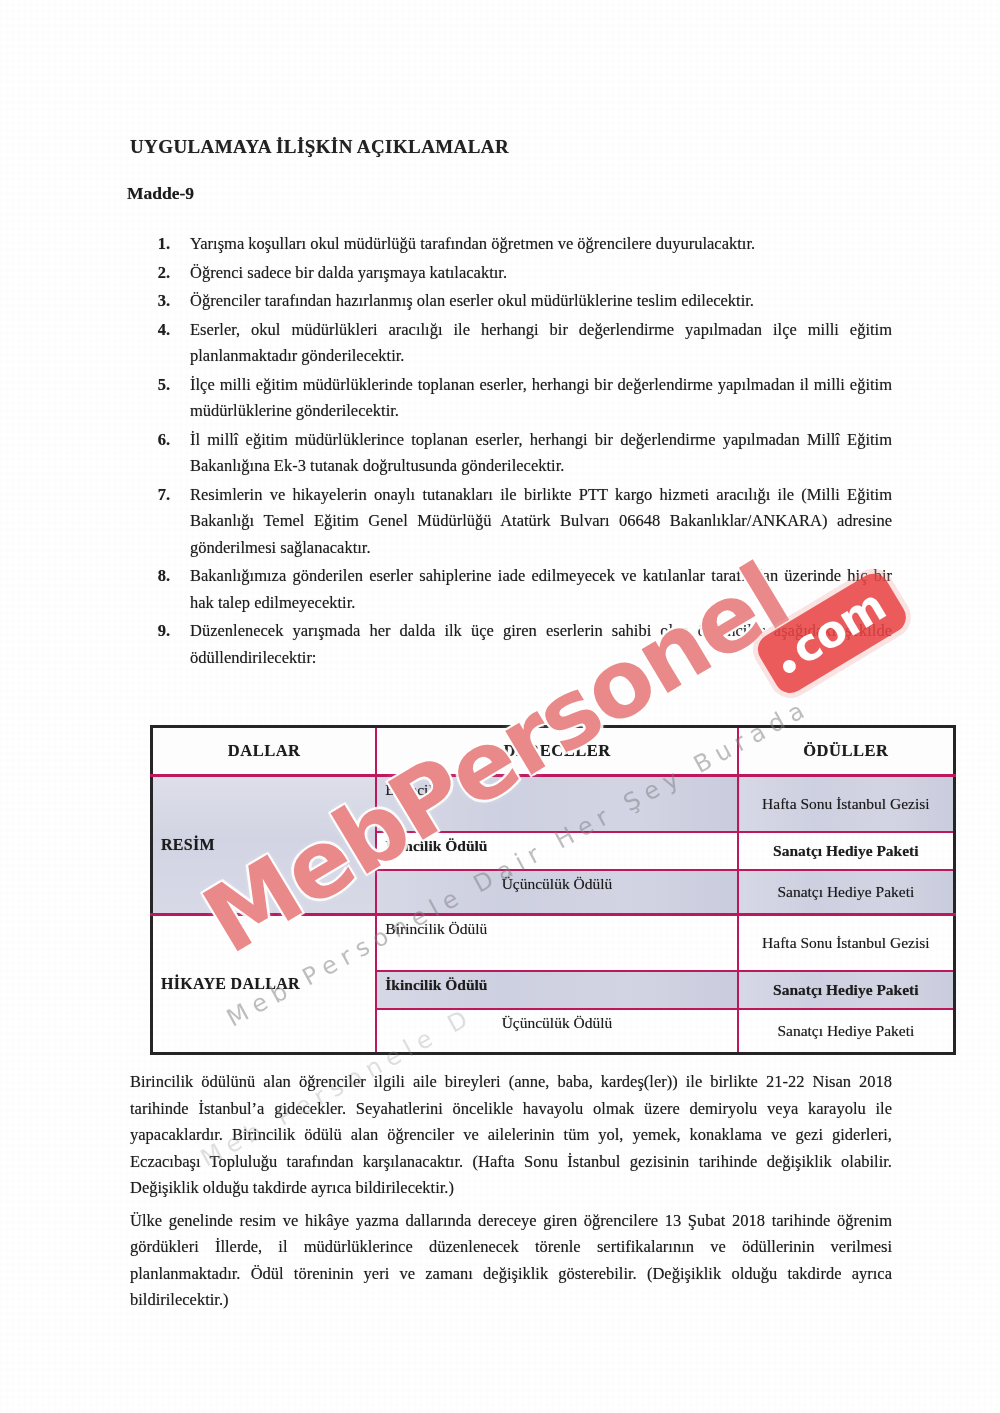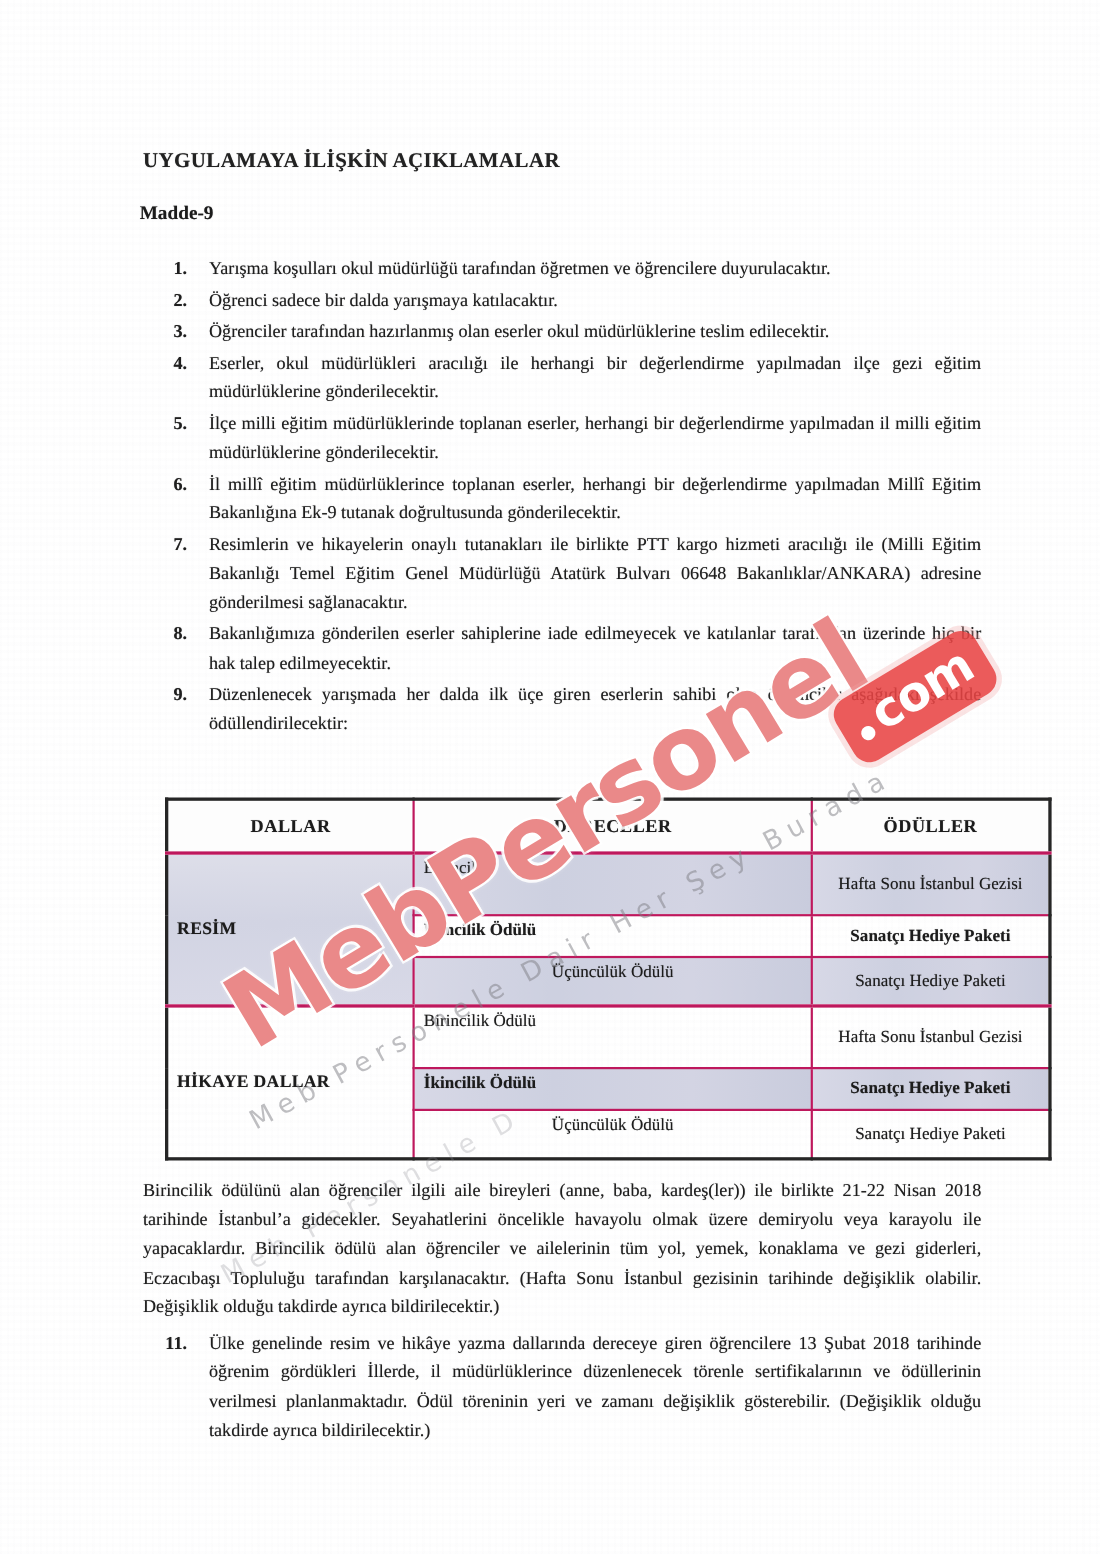--- a/index.html
+++ b/index.html
@@ -204,29 +204,29 @@
       <div class="item">
         <span class="num">2.</span>
         <span class="txt">Öğrenci sadece bir dalda yarışmaya katılacaktır.</span>
       </div>
       <div class="item">
         <span class="num">3.</span>
         <span class="txt">Öğrenciler tarafından hazırlanmış olan eserler okul müdürlüklerine teslim edilecektir.</span>
       </div>
       <div class="item">
         <span class="num">4.</span>
-        <span class="txt">Eserler, okul müdürlükleri aracılığı ile herhangi bir değerlendirme yapılmadan ilçe gezi eğitim müdürlüklerine gönderilecektir.</span>
+        <span class="txt">Eserler, okul müdürlükleri aracılığı ile herhangi bir değerlendirme yapılmadan ilçe milli eğitim planlanmaktadır gönderilecektir.</span>
       </div>
       <div class="item">
         <span class="num">5.</span>
         <span class="txt">İlçe milli eğitim müdürlüklerinde toplanan eserler, herhangi bir değerlendirme yapılmadan il milli eğitim müdürlüklerine gönderilecektir.</span>
       </div>
       <div class="item">
         <span class="num">6.</span>
-        <span class="txt">İl millî eğitim müdürlüklerince toplanan eserler, herhangi bir değerlendirme yapılmadan Millî Eğitim Bakanlığına Ek-9 tutanak doğrultusunda gönderilecektir.</span>
+        <span class="txt">İl millî eğitim müdürlüklerince toplanan eserler, herhangi bir değerlendirme yapılmadan Millî Eğitim Bakanlığına Ek-3 tutanak doğrultusunda gönderilecektir.</span>
       </div>
       <div class="item">
         <span class="num">7.</span>
         <span class="txt">Resimlerin ve hikayelerin onaylı tutanakları ile birlikte PTT kargo hizmeti aracılığı ile (Milli Eğitim Bakanlığı Temel Eğitim Genel Müdürlüğü Atatürk Bulvarı 06648 Bakanlıklar/ANKARA) adresine gönderilmesi sağlanacaktır.</span>
       </div>
       <div class="item">
         <span class="num">8.</span>
         <span class="txt">Bakanlığımıza gönderilen eserler sahiplerine iade edilmeyecek ve katılanlar tarafından üzerinde hiç bir hak talep edilmeyecektir.</span>
       </div>
       <div class="item">
@@ -274,21 +274,20 @@
             <td class="odul">Sanatçı Hediye Paketi</td>
           </tr>
         </tbody>
           </table>
       </div>
 
       <div class="item after-table">
         <span class="txt">Birincilik ödülünü alan öğrenciler ilgili aile bireyleri (anne, baba, kardeş(ler)) ile birlikte 21-22 Nisan 2018 tarihinde İstanbul’a gidecekler. Seyahatlerini öncelikle havayolu olmak üzere demiryolu veya karayolu ile yapacaklardır. Birincilik ödülü alan öğrenciler ve ailelerinin tüm yol, yemek, konaklama ve gezi giderleri, Eczacıbaşı Topluluğu tarafından karşılanacaktır. (Hafta Sonu İstanbul gezisinin tarihinde değişiklik olabilir. Değişiklik olduğu takdirde ayrıca bildirilecektir.)</span>
       </div>
       <div class="item" style="margin-top:6px;">
-        <span class="num">11.</span>
         <span class="txt">Ülke genelinde resim ve hikâye yazma dallarında dereceye giren öğrencilere 13 Şubat 2018 tarihinde öğrenim gördükleri İllerde, il müdürlüklerince düzenlenecek törenle sertifikalarının ve ödüllerinin verilmesi planlanmaktadır. Ödül töreninin yeri ve zamanı değişiklik gösterebilir. (Değişiklik olduğu takdirde ayrıca bildirilecektir.)</span>
       </div>
 
     </div>
   </div>
 
   <div class="wm wm-tagline-ghost">Meb Personele Dair Her Şey Burada</div>
   <div class="wm wm-tagline">Meb Personele Dair Her Şey Burada</div>
   <div class="wm wm-brand">MebPersonel</div>
   <div class="wm wm-badge">

